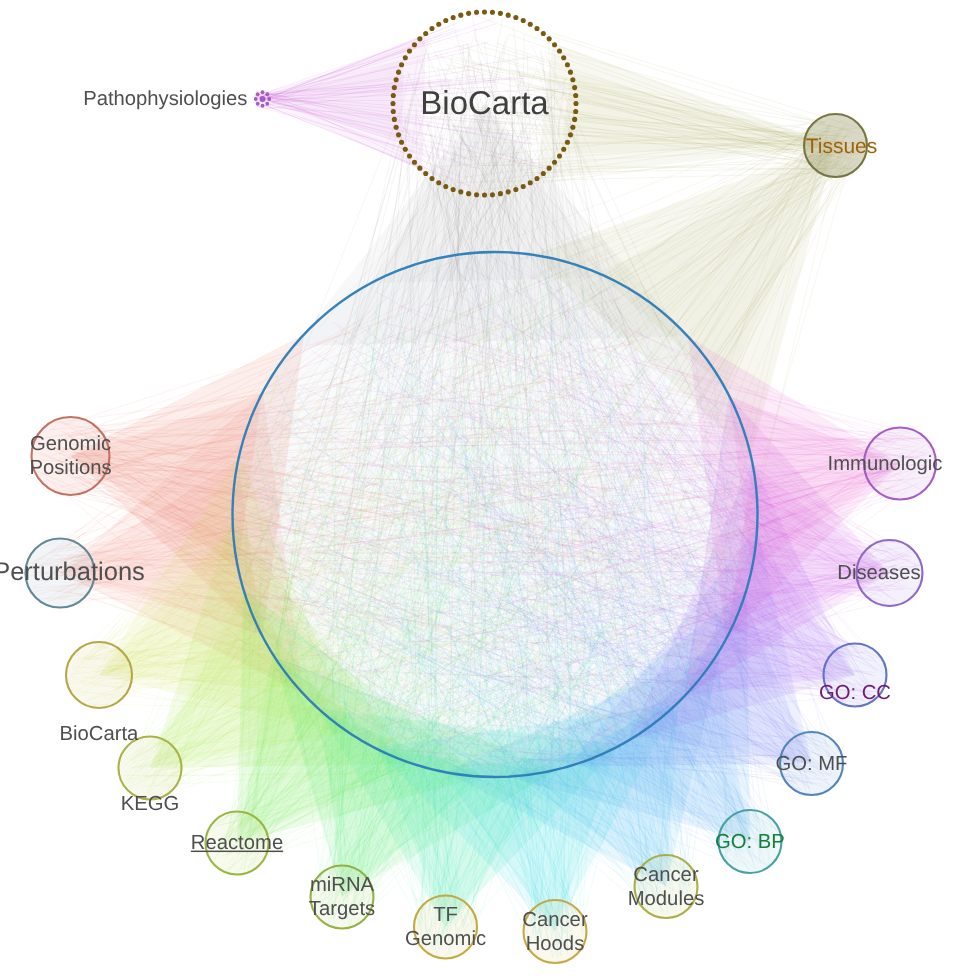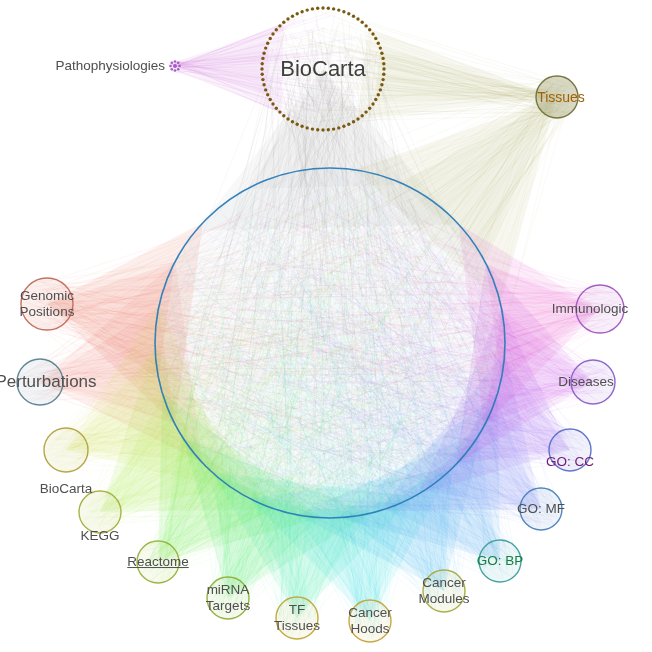--- a/index.html
+++ b/index.html
@@ -1757,21 +1757,21 @@
     <div class="label" style="left: 561px; top: 97px; font-size: 14px; color: #a16207; text-align: right;">Tissues</div>
     <div class="label" style="left: 47px; top: 304px; font-size: 13.5px; color: rgb(79, 79, 79);">Genomic
 Positions</div>
     <div class="label" style="left: 46px; top: 382px; font-size: 17px; color: rgb(79, 79, 79);">Perturbations</div>
     <div class="label" style="left: 66px; top: 450px; font-size: 13.5px; color: rgb(79, 79, 79); margin-top: 39px;">BioCarta</div>
     <div class="label" style="left: 100px; top: 536px; font-size: 13.5px; color: rgb(79, 79, 79);">KEGG</div>
     <div class="label" style="left: 158px; top: 562px; font-size: 13.5px; color: rgb(79, 79, 79); text-decoration: underline;">Reactome</div>
     <div class="label" style="left: 228px; top: 598px; font-size: 13.5px; color: rgb(79, 79, 79);">miRNA
 Targets</div>
     <div class="label" style="left: 297px; top: 618px; font-size: 13.5px; color: rgb(79, 79, 79);">TF
-Tissues</div>
+Genomic</div>
     <div class="label" style="left: 370px; top: 621px; font-size: 13.5px; color: rgb(79, 79, 79);">Cancer
 Hoods</div>
     <div class="label" style="left: 444px; top: 591px; font-size: 13.5px; color: rgb(79, 79, 79);">Cancer
 Modules</div>
     <div class="label" style="left: 500px; top: 561px; font-size: 13.5px; color: #15803d;">GO: BP</div>
     <div class="label" style="left: 541px; top: 509px; font-size: 13.5px; color: rgb(79, 79, 79);">GO: MF</div>
     <div class="label" style="left: 570px; top: 450px; font-size: 13.5px; color: #701a75; margin-top: 12px;">GO: CC</div>
     <div class="label" style="left: 586px; top: 382px; font-size: 13.5px; color: rgb(79, 79, 79);">Diseases</div>
     <div class="label" style="left: 590px; top: 309px; font-size: 13.5px; color: rgb(79, 79, 79);">Immunologic</div>
   </div>

